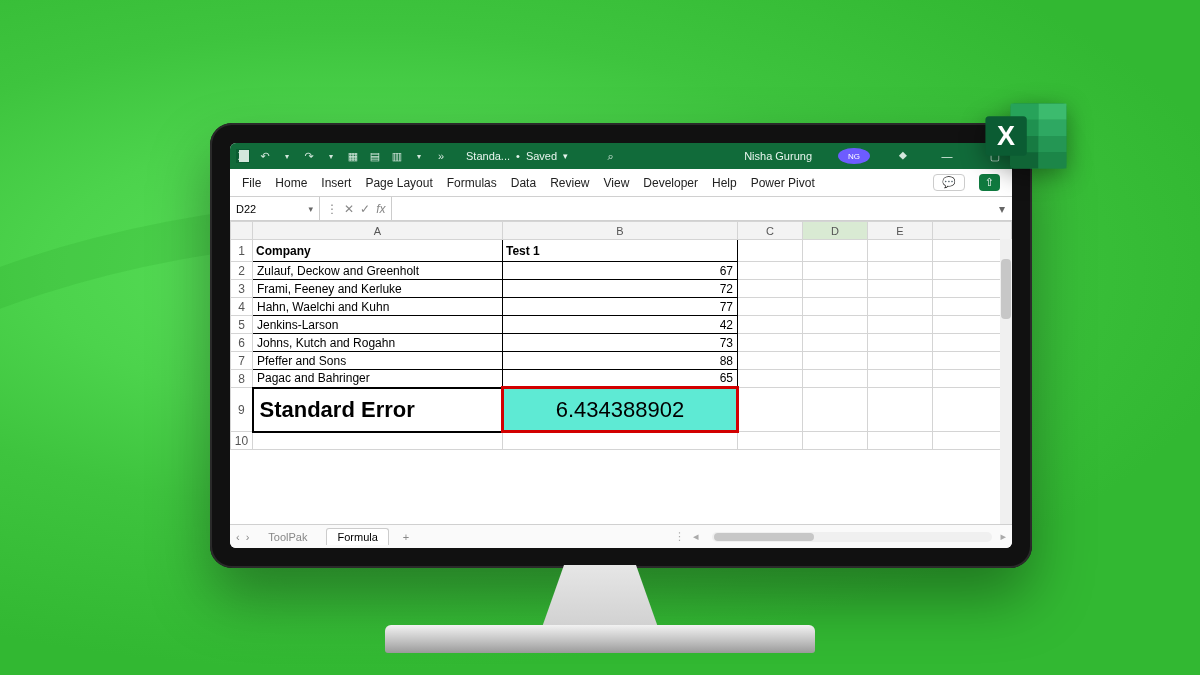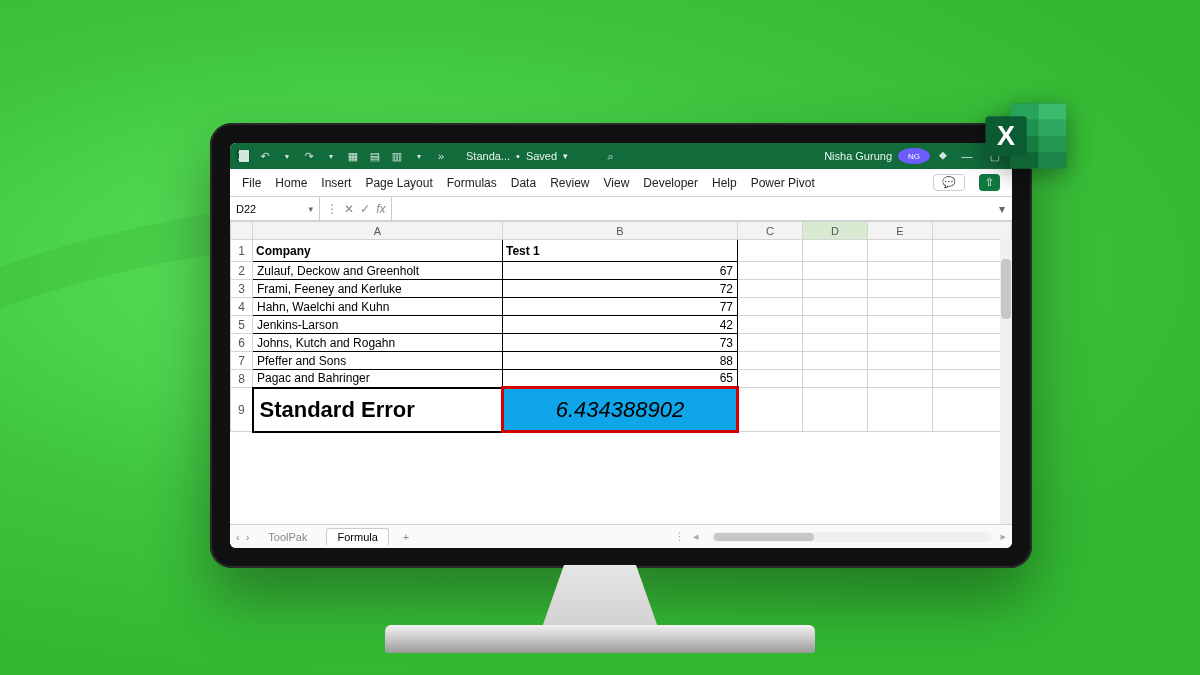--- a/index.html
+++ b/index.html
@@ -55,21 +55,21 @@
 
   
   .titlebar {
     background: #116b3a; color: #e8f5ee;
     height: 26px; display: flex; align-items: center;
     padding: 0 6px; gap: 6px; font-size: 11px;
     flex-shrink: 0;
   }
   .titlebar .qat { display: flex; gap: 8px; align-items: center; }
   .titlebar .mid { display: flex; gap: 6px; align-items: center; margin-left: 12px;}
-  .titlebar .right { margin-left: auto; display: flex; gap: 6px; align-items: center;}
+  .titlebar .right { margin-left: auto; display: flex; gap: 26px; align-items: center;}
   .tb-ico { width:14px; height:14px; display:inline-flex; align-items:center; justify-content:center; opacity:.9;}
   .avatar { width:32px; height:16px; border-radius:50%; background:#6d5cff; display:inline-flex; align-items:center; justify-content:center; font-size:8px; color:#fff;}
   .winbtn { width:22px; text-align:center; }
 
   
   .ribbon {
     background: #fff; border-bottom: 1px solid #d0d0d0;
     height: 28px; display: flex; align-items: center; gap: 14px;
     padding: 12px 12px; font-size: 12px; color: #222;
     flex-shrink:0;
@@ -100,21 +100,21 @@
   .rowhdr { width:22px; text-align:center; color:#555; background:#f3f3f3; font-size:11px; height:18px;}
   .corner { background:#f3f3f3; width:22px; height:18px;}
   .colA { width: 250px; }
   .colB { width: 235px; }
   .colOther { width: 65px; }
   .dcell { padding: 2px 4px; height:18px; }
   .hdrcell { font-weight:700; font-size:15px; background:#fff; border:1.5px solid #000 !important; padding:2px 3px; height:22px;}
   .datacell { border:1px solid #000 !important; padding:1px 4px; height:18px;}
   .datacell.num { text-align:right; }
   .bigrow td.bigA { font-weight:800; font-size:22px; border:2px solid #000 !important; padding:8px 6px; height:34px;}
-  .bigrow td.bigB { font-weight:400; font-size:22px; border:3px solid #d20000 !important; background:#0ea5e9; text-align:center; height:34px;font-style:italic;}
+  .bigrow td.bigB { font-weight:400; font-size:22px; border:3px solid #d20000 !important; background:#5eead4; text-align:center; height:34px;}
   .scrolltrack { position:absolute; right:0; top:18px; bottom:0; width:12px; background:#f0f0f0;}
   .scrollthumb { position:absolute; right:1px; top:20px; width:10px; height:60px; background:#c7c7c7; border-radius:4px;}
 
   
   .sheetbar { height:24px; border-top:1px solid #d0d0d0; display:flex; align-items:center; padding:0 6px; gap:8px; font-size:11px; background:#fafafa; flex-shrink:0;}
   .sheetbar .nav { color:#888; display:flex; gap:6px;}
   .sheetbar .stab { padding:2px 10px; border:1px solid #ccc; border-bottom:none; background:#fff; border-radius:3px 3px 0 0;}
   .sheetbar .stab.inactive { color:#888; border-color:transparent transparent #ccc transparent; background:transparent;}
   .sheetbar .plus { color:#888; padding:0 6px;}
   .sheetbar .hgrip { margin-left:auto; color:#aaa;}
@@ -300,20 +300,29 @@
             </tr>
             <tr class="bigrow">
               <td class="rowhdr" style="height:34px;">9</td>
               <td class="bigA">Standard Error</td>
               <td class="bigB">6.434388902</td>
               <td class="dcell"></td>
                 <td class="dcell"></td>
                 <td class="dcell"></td>
                 <td class="dcell"></td>
             </tr>
+            <tr>
+              <td class="rowhdr">10</td>
+              <td class="dcell"></td>
+                <td class="dcell"></td>
+              <td class="dcell"></td>
+                <td class="dcell"></td>
+                <td class="dcell"></td>
+                <td class="dcell"></td>
+            </tr>
           </tbody>
         </table>
       </div>
       <div class="scrolltrack">
         <div class="scrollthumb"></div>
       </div>
     </div>
 
     <div class="sheetbar">
       <div class="nav">

